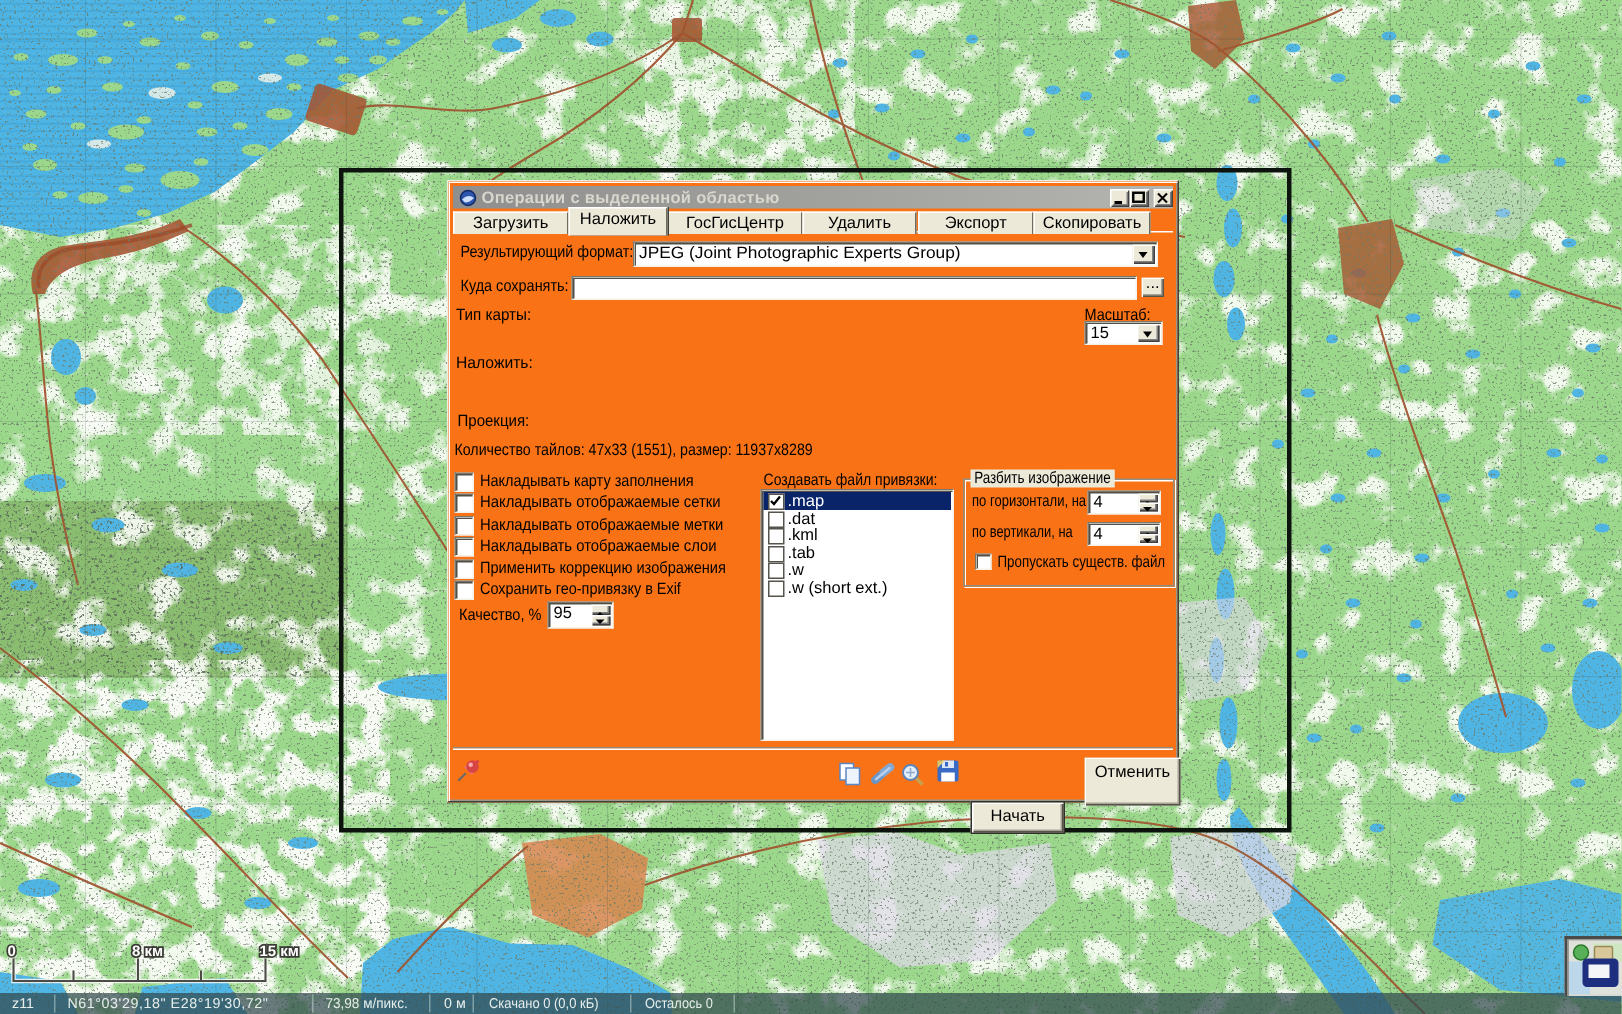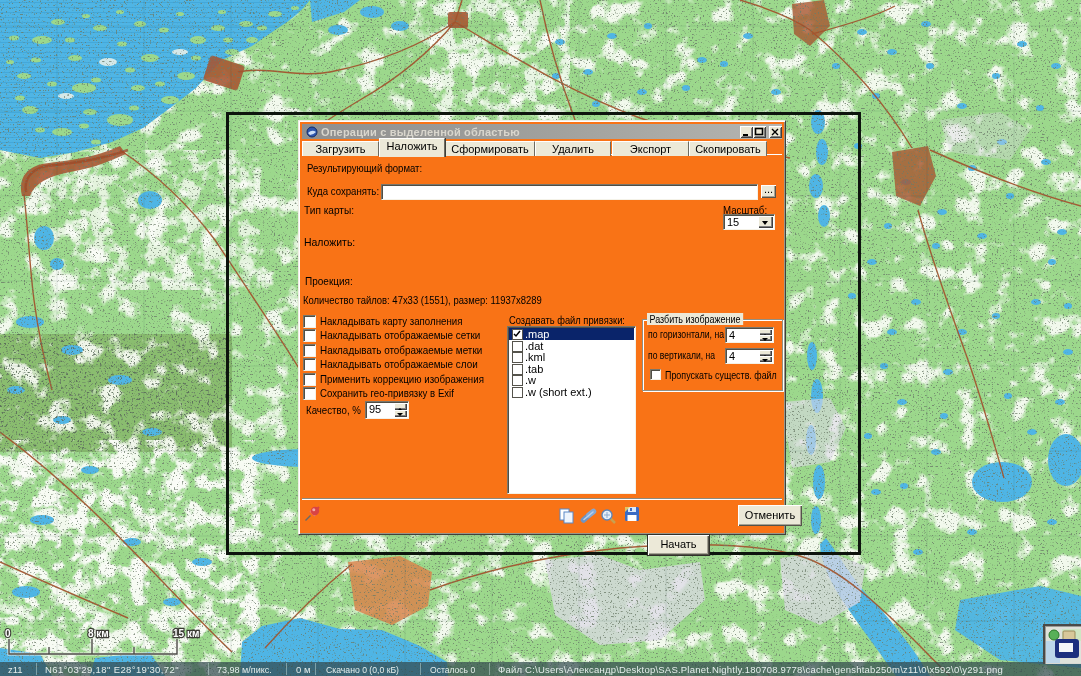--- a/index.html
+++ b/index.html
@@ -314,26 +314,30 @@
   <div class="wbtn" style="left:451px"><svg width="13" height="12">
             <rect x="2.5" y="2.5" width="7" height="6" fill="none" stroke="#000" stroke-width="1.6"></rect>
           </svg></div>
   <div class="wbtn" style="left:467px"><svg width="13" height="12">
             <path d="M3,3 L9,9 M9,3 L3,9" stroke="#000" stroke-width="1.4"></path>
           </svg></div>
  </div>
  <div style="position:absolute;left:3px;top:33px;width:480px;height:1px;background:#fff"></div>
  <div class="tab" style="left:3px;width:75px">Загрузить</div>
  <div class="tab act" style="left:80px;width:64px">Наложить</div>
- <div class="tab" style="left:146px;width:88px">Сформировать</div>
+ <div class="tab" style="left:146px;width:88px">ГосГисЦентр</div>
  <div class="tab" style="left:236px;width:74px">Удалить</div>
  <div class="tab" style="left:313px;width:75px">Экспорт</div>
  <div class="tab" style="left:390px;width:76px">Скопировать</div>
 
  <div class="lbl" style="transform:scaleX(0.87);transform-origin:0 50%;left:8px;top:42px">Результирующий формат:</div>
+ <div class="fld" style="left:123px;top:40px;width:348px;height:15px">
+        <div class="in" style="transform:scaleX(1.05);transform-origin:0 0">JPEG (Joint Photographic Experts Group)</div>
+        <div class="cba"></div>
+      </div>
  <div class="lbl" style="transform:scaleX(0.875);transform-origin:0 50%;left:8px;top:65px">Куда сохранять:</div>
  <div class="fld" style="left:82px;top:63px;width:375px;height:14px"></div>
  <div class="btn" style="left:462px;top:64px;width:15px;height:13px;line-height:8px">...</div>
 
  <div class="lbl" style="transform:scaleX(0.92);transform-origin:0 50%;left:5px;top:84px">Тип карты:</div>
  <div class="lbl" style="transform:scaleX(0.88);transform-origin:0 50%;left:424px;top:84px">Масштаб:</div>
  <div class="fld" style="left:424px;top:93px;width:50px;height:14px">
         <div class="in">15</div>
         <div class="cba"></div>
       </div>
@@ -444,21 +448,21 @@
   <path d="M4,7 H10 M7,4 V10" stroke="#8aaad0" stroke-width="1"></path>
  </svg>
  <svg style="position:absolute;left:325px;top:385px" width="16" height="17" viewBox="0 0 16 17">
   <rect x="1" y="1" width="14" height="14" rx="1.5" fill="#3a6bc4"></rect>
   <rect x="4" y="1" width="8" height="5" fill="#dce8f8"></rect>
   <rect x="6" y="2" width="2" height="3" fill="#3a6bc4"></rect>
   <rect x="3.5" y="9" width="9" height="6" fill="#fff"></rect>
   <path d="M1,1 L6,1 L1,6 Z" fill="#f0d060" opacity="0.9"></path>
  </svg>
  <div class="btn def" style="left:348px;top:384px;width:61px;height:20px;line-height:19px">Начать</div>
- <div class="btn" style="left:439px;top:384px;width:64px;height:21px;line-height:20px">Отменить</div>
+ <div class="btn" style="left:424px;top:384px;width:64px;height:32px;line-height:20px">Отменить</div>
 </div>
 <svg id="scalebar" class="abs" style="left:0;top:615px" width="230" height="45">
  <g stroke="#f8f8f4" stroke-width="3" fill="none" opacity="0.85">
   <path d="M9,24 V39 H49 V32 M49,39 H92 V24 M92,39 H134 V32 M134,39 H177 V24"></path>
  </g>
  <g stroke="#4c4c46" stroke-width="1.4" fill="none">
   <path d="M9,24 V39 H49 V32 M49,39 H92 V24 M92,39 H134 V32 M134,39 H177 V24"></path>
  </g>
  <g font-size="10" font-weight="bold" fill="#fff" style="font-family:'Liberation Sans',sans-serif">
   <text x="5" y="22" stroke="#3a3a34" stroke-width="2.2" paint-order="stroke">0</text>
@@ -472,21 +476,20 @@
  <span style="left:45px;letter-spacing:0.38px">N61°03'29,18"  E28°19'30,72"</span>
       <i style="left:208px"></i>
  <span style="left:217px;transform:scaleX(0.95);transform-origin:0 0">73,98 м/пикс.</span>
       <i style="left:286px"></i>
  <span style="left:296px">0 м</span>
       <i style="left:315px"></i>
  <span style="left:326px;transform:scaleX(0.91);transform-origin:0 0">Скачано 0 (0,0 кБ)</span>
       <i style="left:420px"></i>
  <span style="left:430px;transform:scaleX(0.9);transform-origin:0 0">Осталось 0</span>
       <i style="left:489px"></i>
- <span style="left:498px;letter-spacing:0.22px">Файл C:\Users\Александр\Desktop\SAS.Planet.Nightly.180708.9778\cache\genshtab250m\z11\0\x592\0\y291.png</span>
 </div>
 <div id="widget">
  <svg width="36" height="36" style="position:absolute;left:1px;top:1px">
   <rect x="0" y="0" width="36" height="36" fill="#dfe2da"></rect>
   <rect x="0" y="14" width="14" height="22" fill="#bcd6ea"></rect>
   <rect x="16" y="2" width="20" height="12" fill="#cfe6c2"></rect>
   <circle cx="8" cy="8" r="5" fill="#58b058"></circle>
   <circle cx="8" cy="8" r="5" fill="none" stroke="#2a7a2a"></circle>
   <rect x="17" y="4" width="12" height="9" rx="1" fill="#d8c89a" stroke="#9a8a5a"></rect>
   <rect x="9" y="12" width="24" height="19" rx="3" fill="#1d2f7e"></rect>

